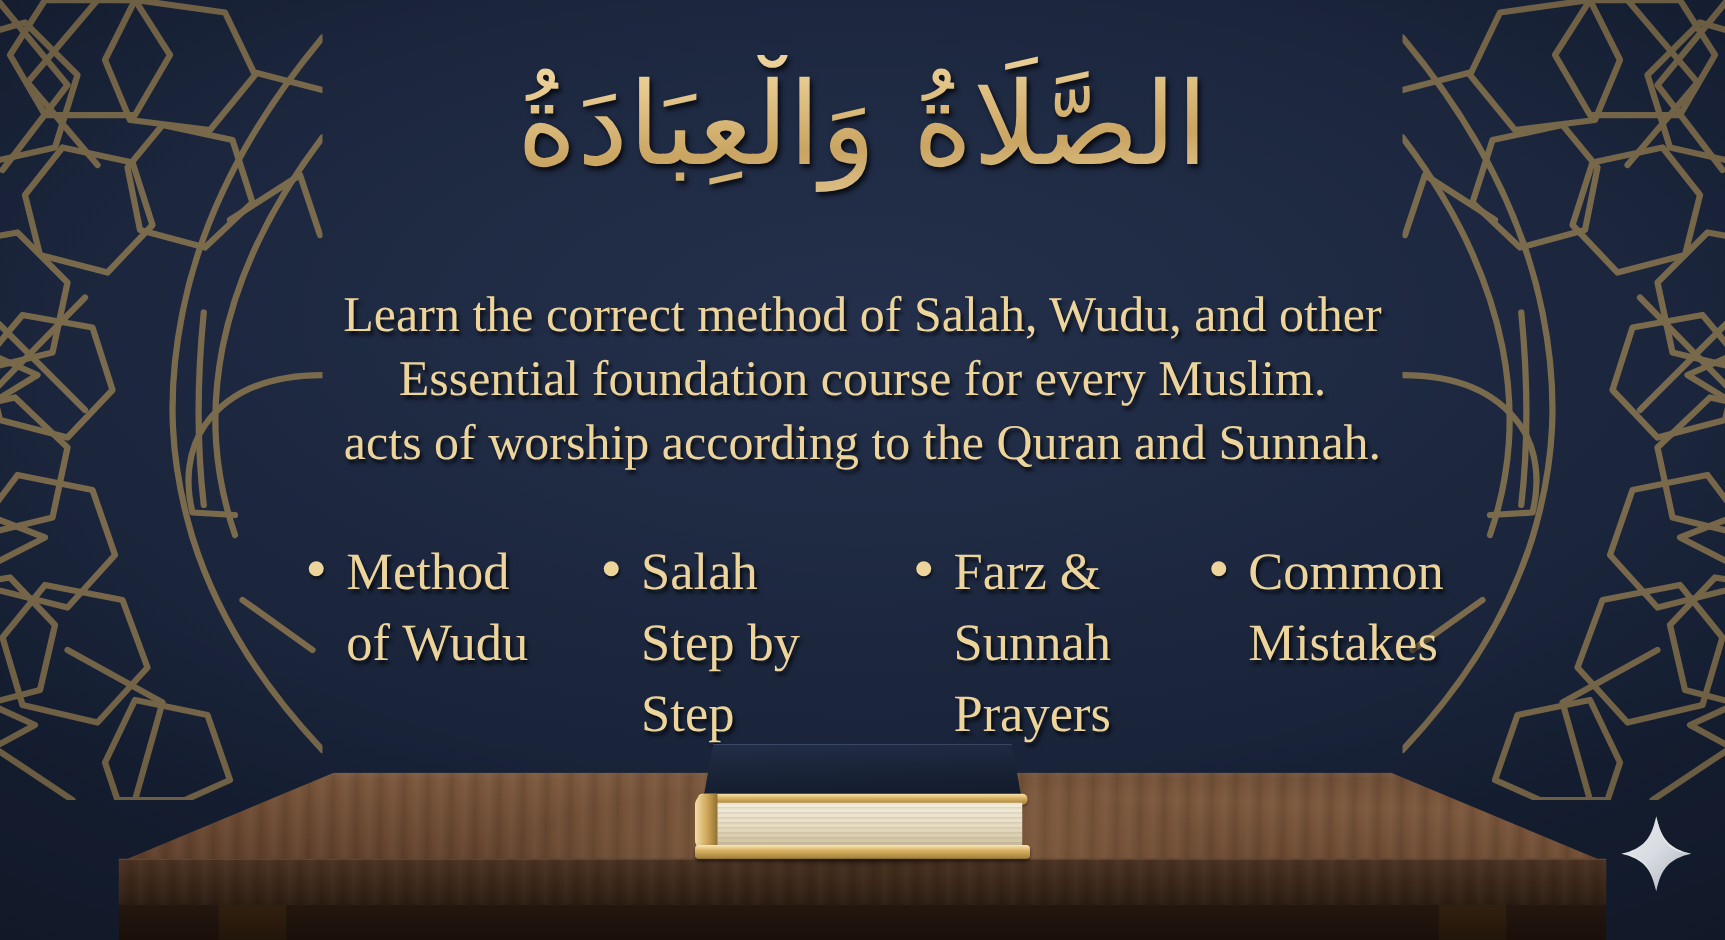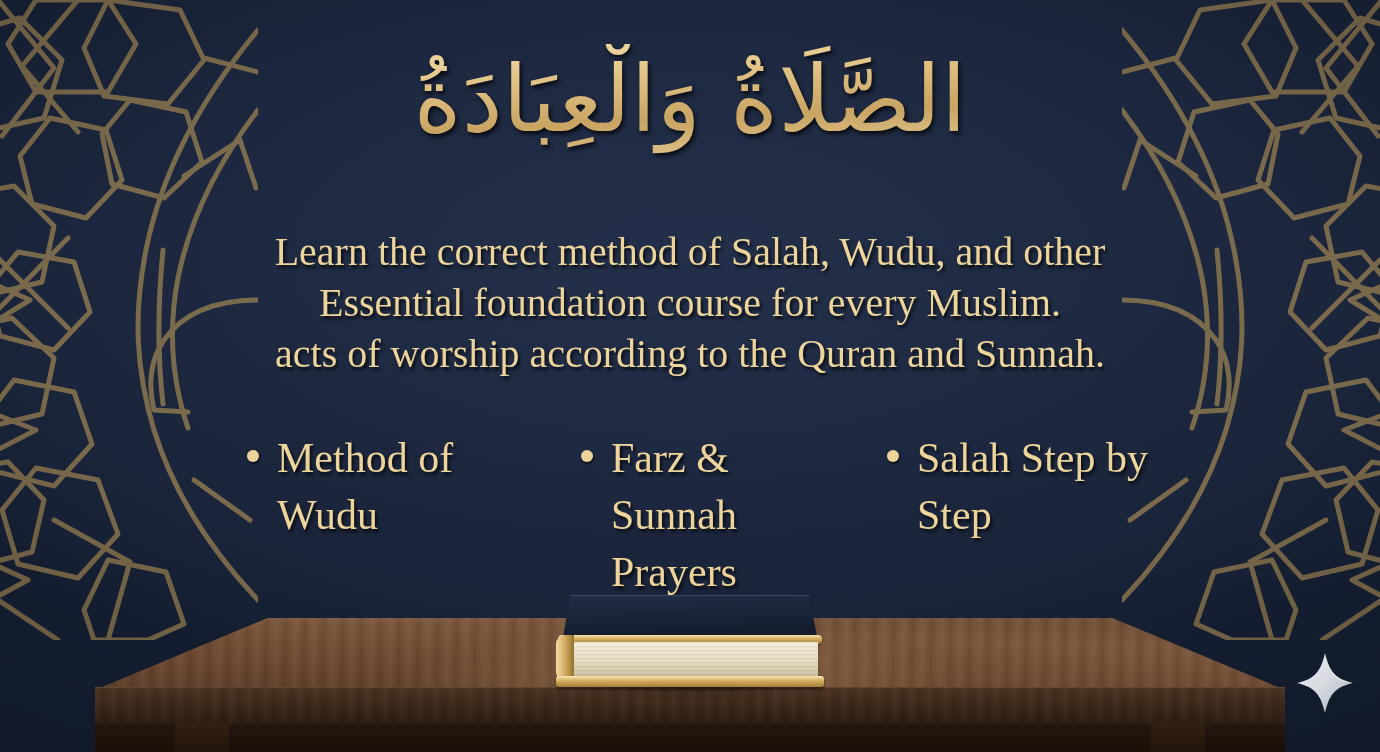--- a/index.html
+++ b/index.html
@@ -83,21 +83,21 @@
   .subtitle-line { display: block; white-space: nowrap; }
 
   
   .bullets {
     position: absolute;
     top: 430px;
     left: 50%;
     transform: translateX(-50%);
     width: 930px;
     display: grid;
-    grid-template-columns: 1fr 1fr 1fr;
+    grid-template-columns: 1fr 1fr 1fr 1fr;
     column-gap: 30px;
     row-gap: 0px;
   }
   .bullet {
     display: flex;
     align-items: baseline;
     gap: 18px;
     height: 57px;
     font-size: 42px;
     line-height: 57px;
@@ -350,27 +350,31 @@
     <span class="subtitle-line">Learn the correct method of Salah, Wudu, and other</span>
     <span class="subtitle-line">Essential foundation course for every Muslim.</span>
     <span class="subtitle-line">acts of worship according to the Quran and Sunnah.</span>
   </div>
 
   <div class="bullets">
     <div class="bullet bullet-col-left">
       <span class="bullet-dot"></span>
       <span>Method of Wudu</span>
     </div>
+    <div class="bullet bullet-col-left">
+      <span class="bullet-dot"></span>
+      <span>Salah Step by Step</span>
+    </div>
     <div class="bullet bullet-col-right">
       <span class="bullet-dot"></span>
       <span>Farz &amp; Sunnah Prayers</span>
     </div>
-    <div class="bullet bullet-col-left">
+    <div class="bullet bullet-col-right">
       <span class="bullet-dot"></span>
-      <span>Salah Step by Step</span>
+      <span>Common Mistakes</span>
     </div>
   </div>
 
   <div class="table-wrap">
     <div class="table-legs">
       <div class="table-leg l"></div>
       <div class="table-leg r"></div>
     </div>
     <div class="table-top">
       <div class="table-top-sheen"></div>

